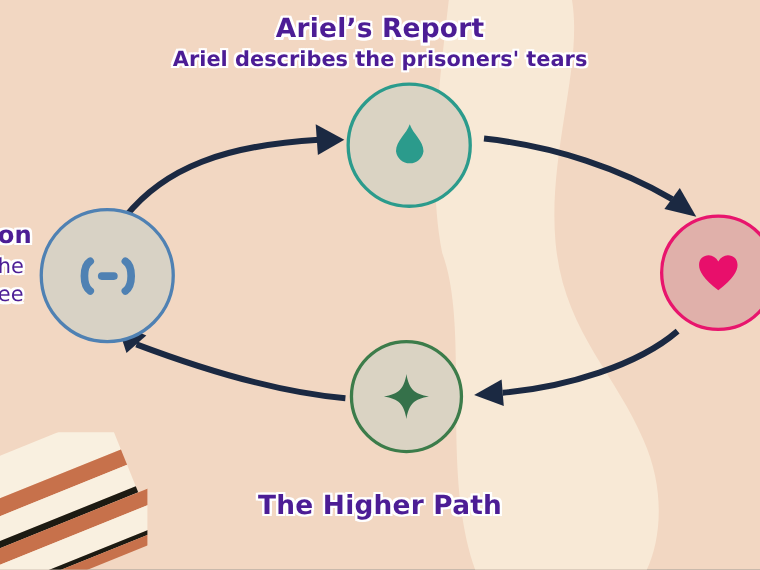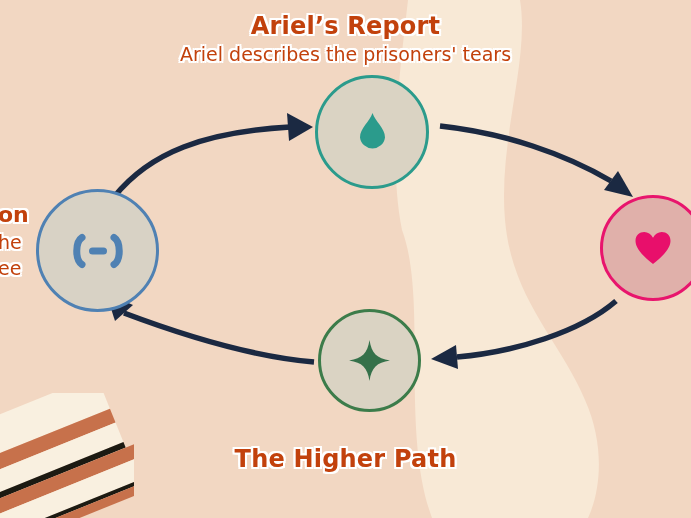--- a/index.html
+++ b/index.html
@@ -9,33 +9,33 @@
     height: 518px;
     overflow: hidden;
     background: #f2d7c2;
     font-family: "DejaVu Sans", "Liberation Sans", sans-serif;
   }
   .bg-svg, .arrows-svg {
     position: absolute;
     left: 0; top: 0;
   }
   .halo {
-    color: #c2410c;
+    color: #4c1d95;
     text-shadow:
       -2px -2px 0 #fff,  2px -2px 0 #fff,
       -2px  2px 0 #fff,  2px  2px 0 #fff,
       -2px  0   0 #fff,  2px  0   0 #fff,
        0   -2px 0 #fff,  0    2px 0 #fff,
       -1px -1px 0 #fff,  1px  1px 0 #fff;
   }
   .label-block { position: absolute; text-align: center; width: 691px; left: 0; }
   .label-top { top: 11px; }
   .label-bottom { top: 444px; }
   .label-heading { font-size: 24px; font-weight: bold; line-height: 30px; letter-spacing: 0.2px; }
-  .label-subtitle { font-size: 19px; line-height: 26px; }
+  .label-subtitle { font-size: 19px; line-height: 26px; font-weight: bold; }
   .left-label {
     position: absolute;
     left: -2px;
     top: 201px;
     text-align: left;
   }
   .left-label .frag-heading { font-size: 22px; font-weight: bold; line-height: 28px; }
   .left-label .frag-line { font-size: 19px; line-height: 26px; }
   .node {
     position: absolute;

